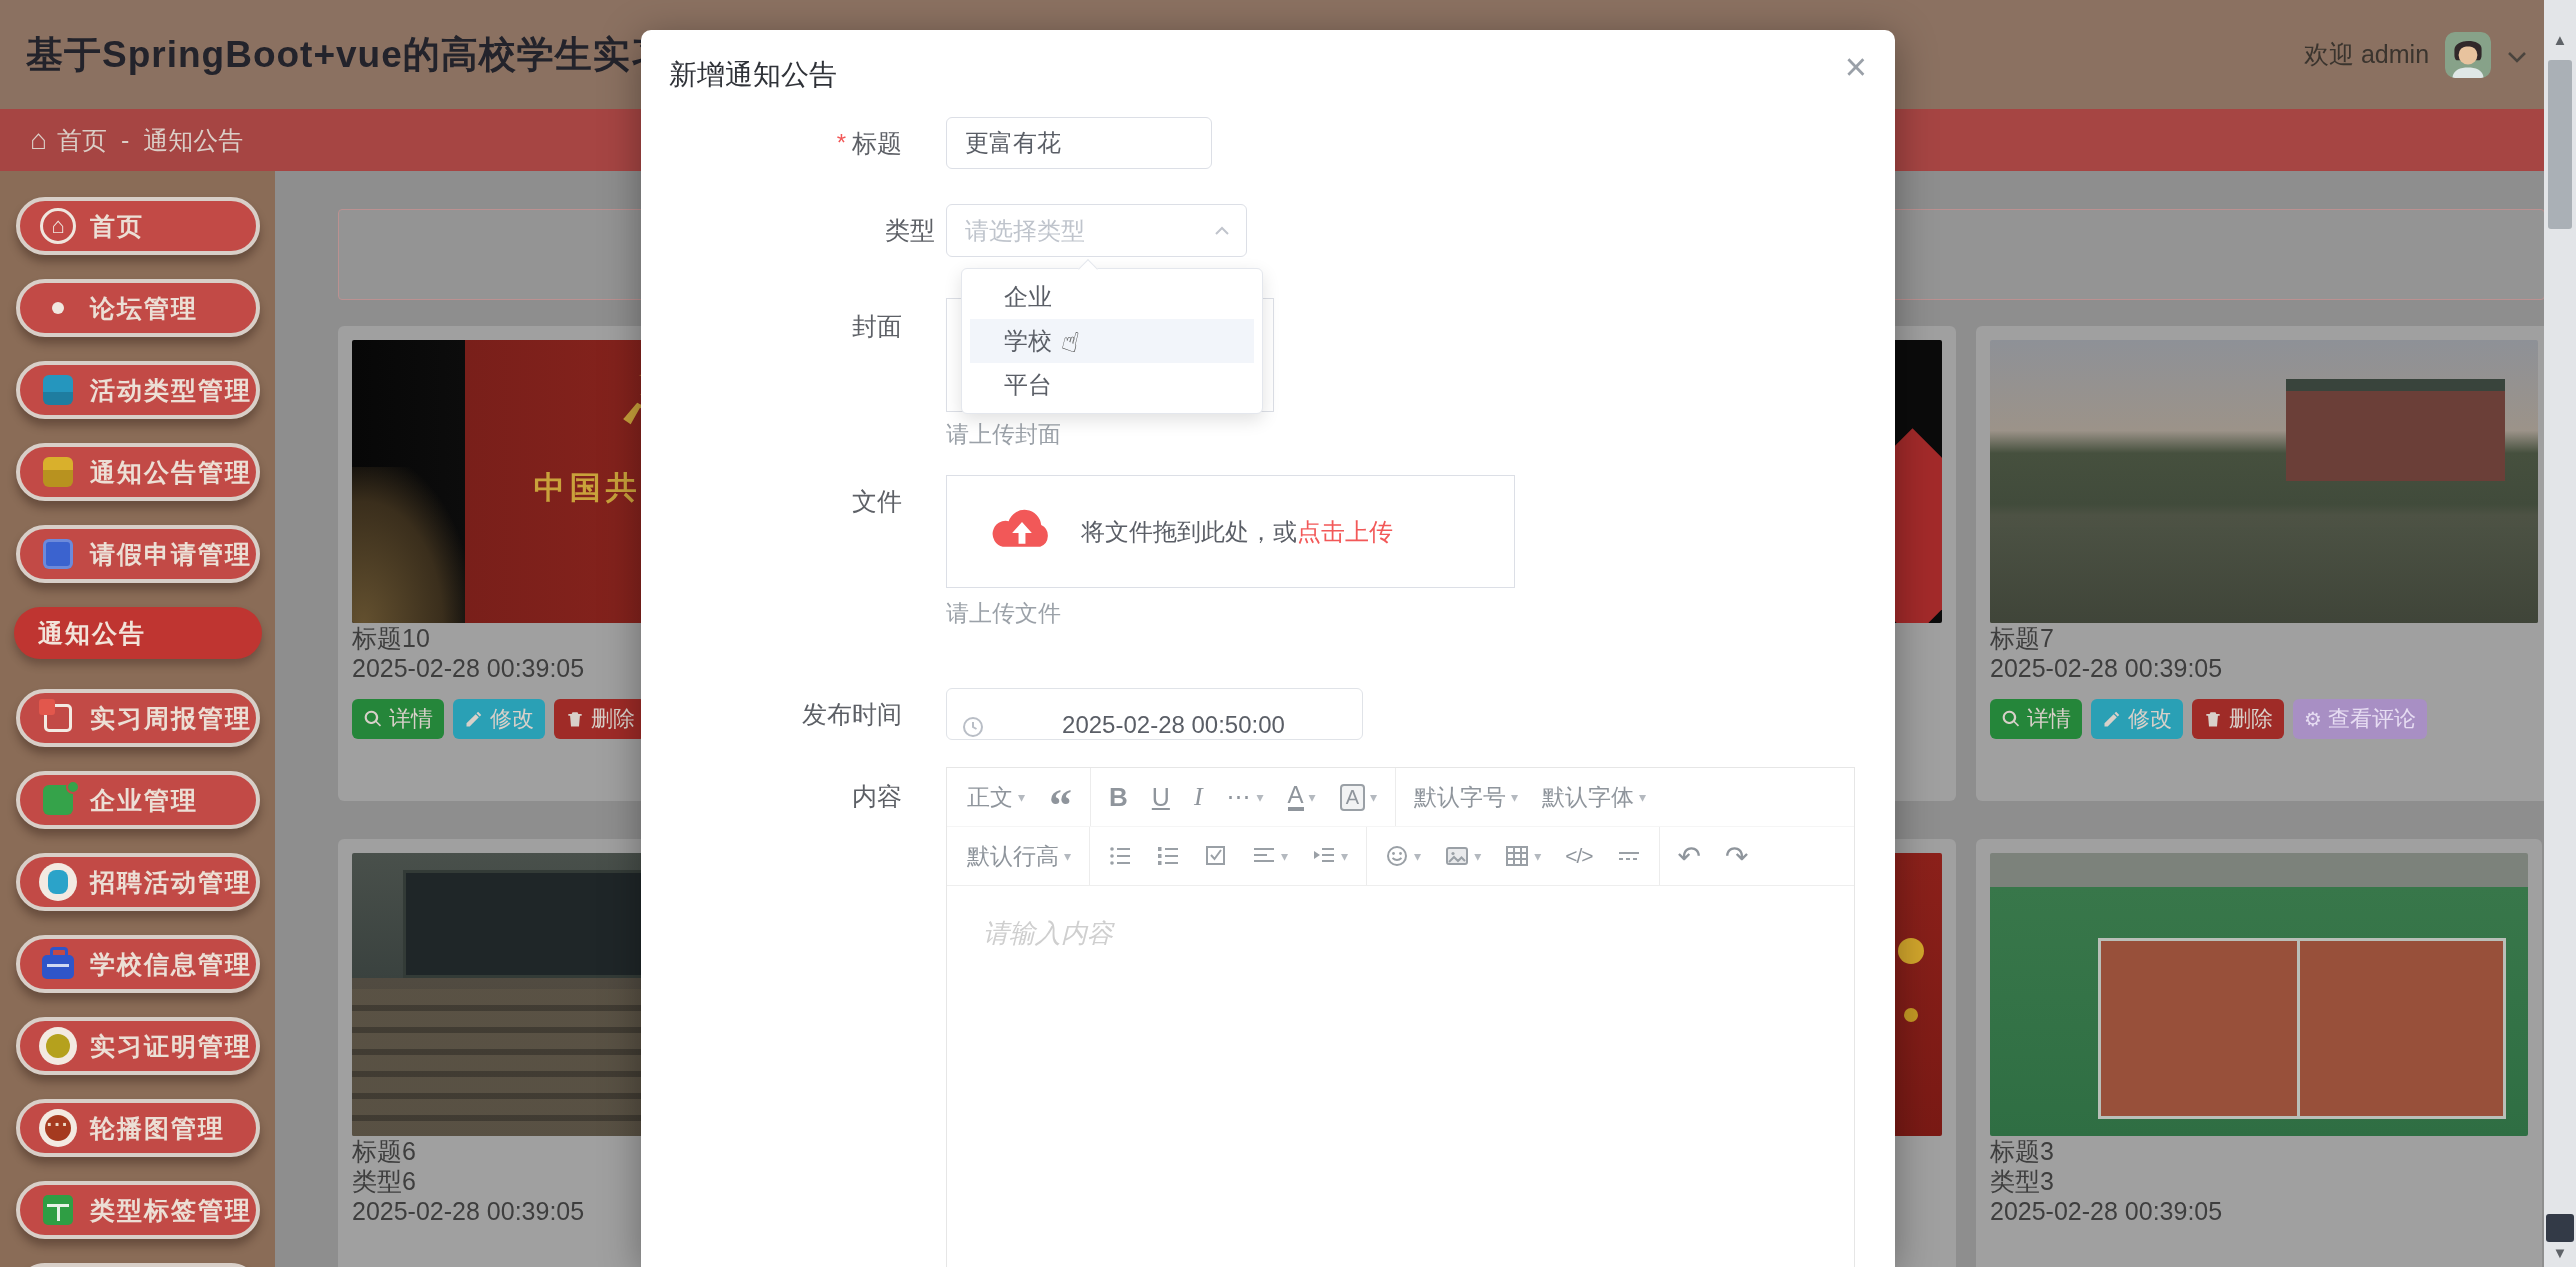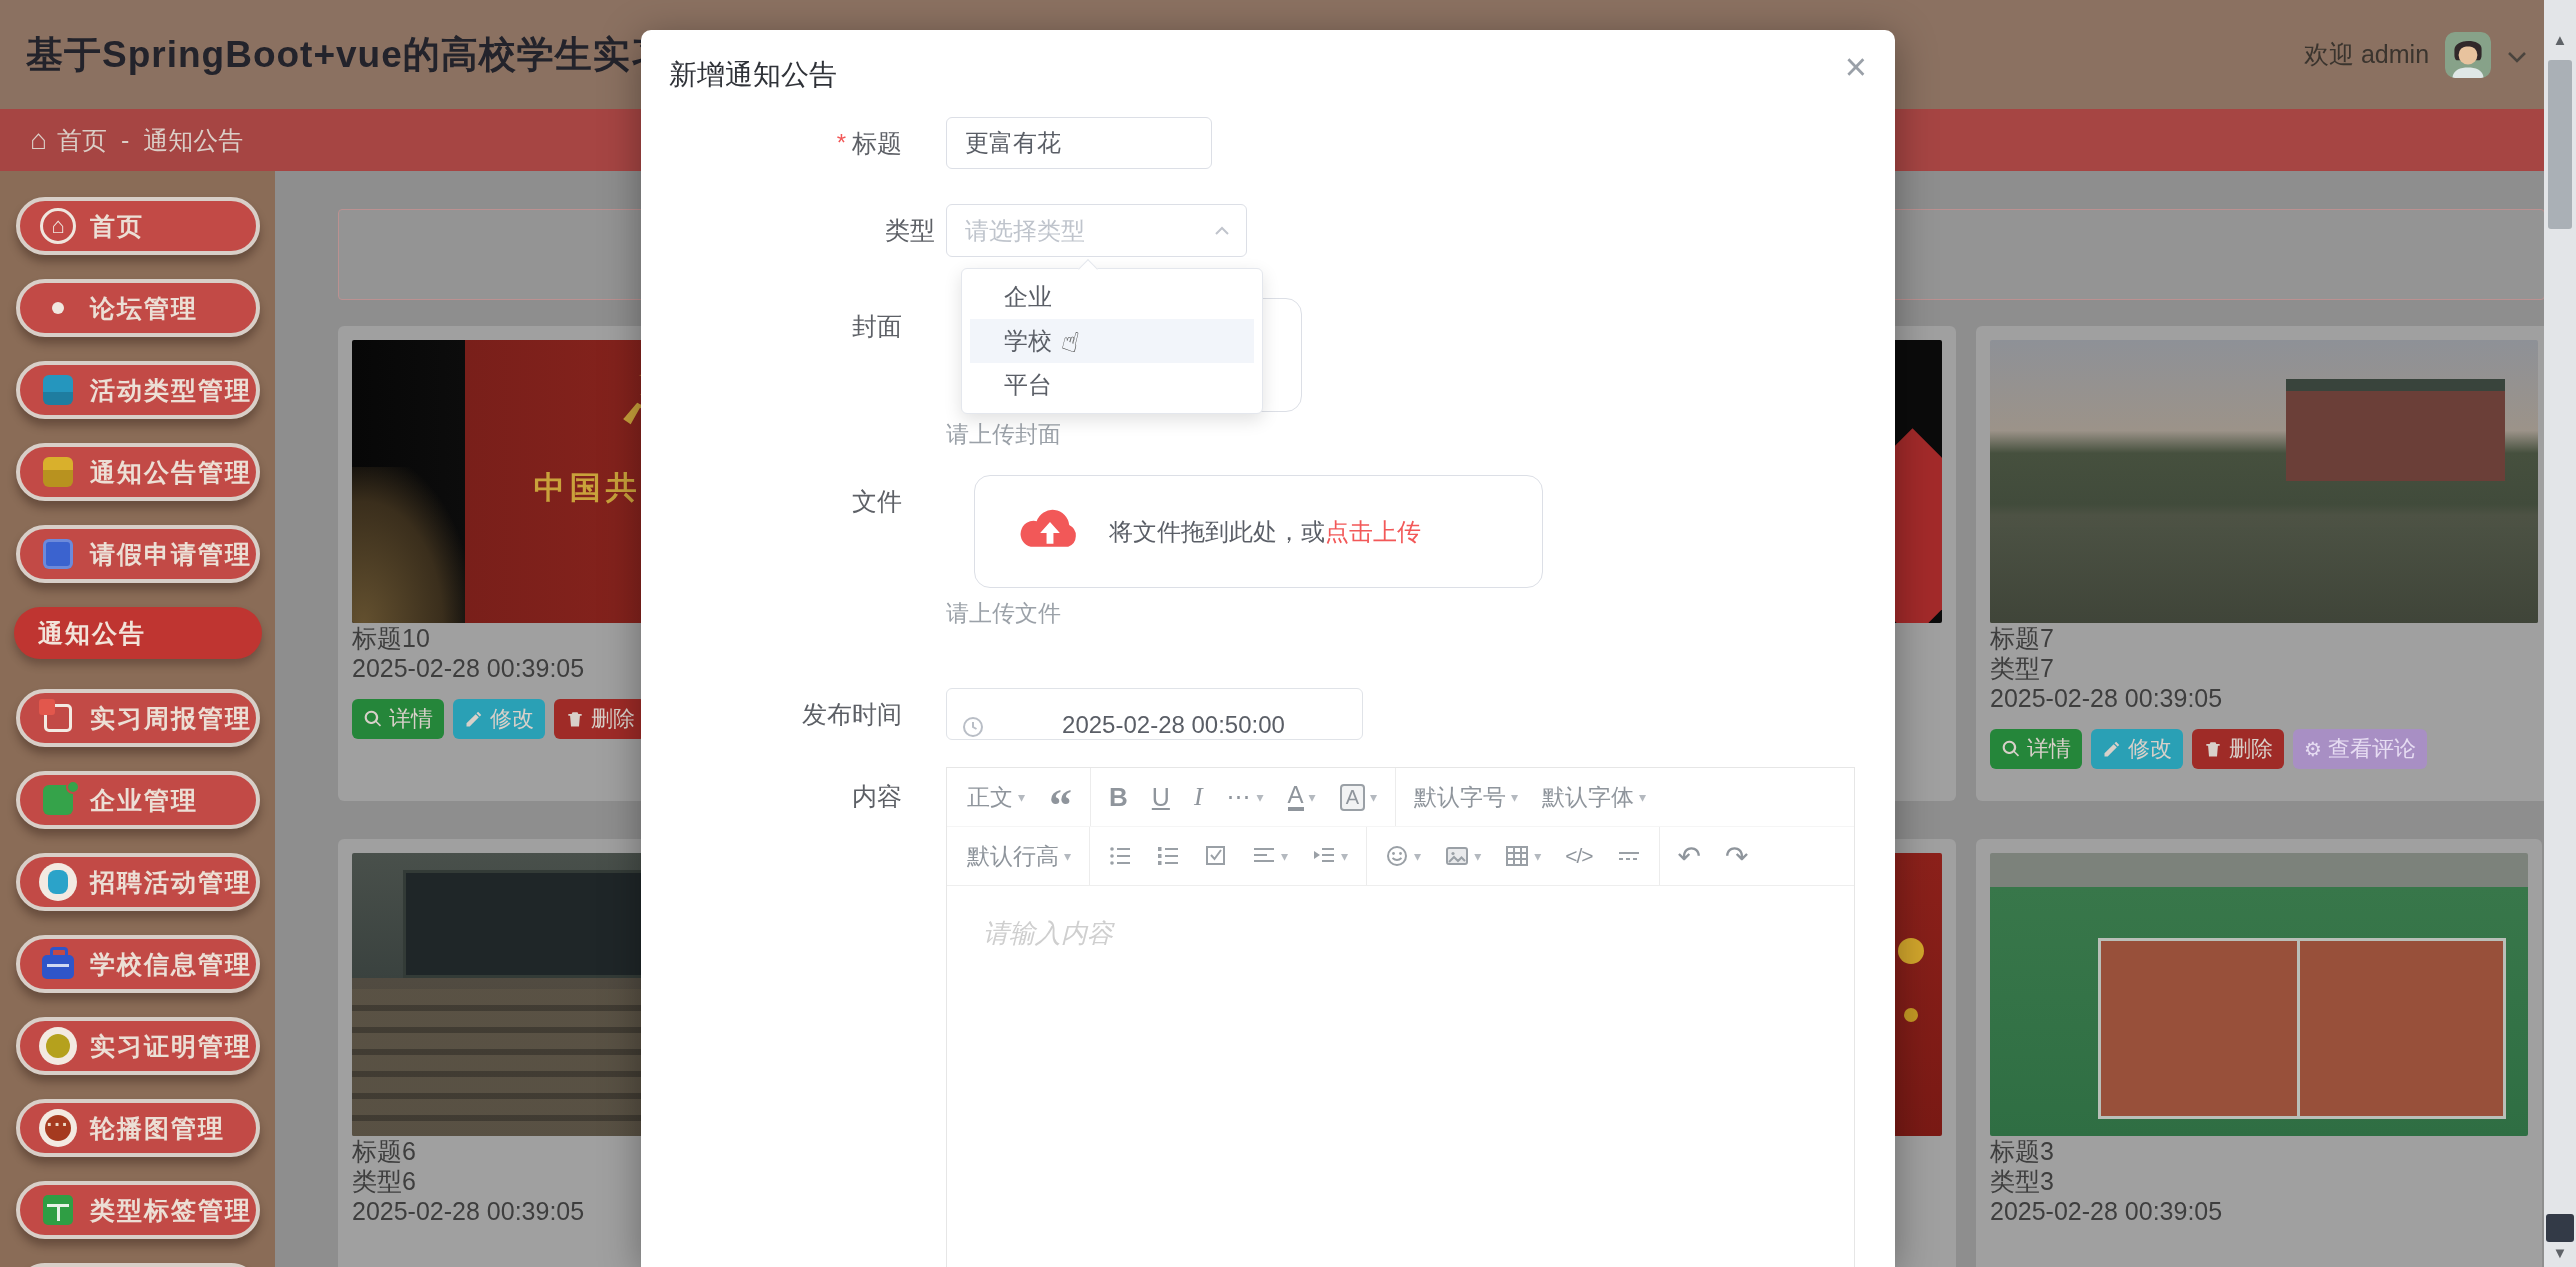--- a/index.html
+++ b/index.html
@@ -95,21 +95,21 @@
   .m-title{position:absolute;left:28px;top:26px;font-size:28px;color:#2f3238;}
   .m-close{position:absolute;right:28px;top:18px;font-size:38px;color:#9aa0a8;line-height:1;cursor:default;}
   .m-label{position:absolute;left:0;width:283px;display:flex;align-items:center;justify-content:flex-end;
     padding-right:22px;box-sizing:border-box;font-size:25px;color:#5d6066;}
   .req{color:#f25858;margin-right:6px;font-size:24px;}
   .m-input{position:absolute;border:1px solid #dcdfe6;border-radius:6px;background:#fff;box-sizing:border-box;
     display:flex;align-items:center;font-size:24px;color:#5a5e66;}
   .m-input input{border:none;outline:none;font-size:24px;color:#5a5e66;width:100%;padding:0 18px;background:transparent;font-family:inherit;}
   .placeholder{color:#bfc4cc;}
   .sel-caret{position:absolute;right:16px;top:50%;transform:translateY(-50%);display:flex;}
-  .upload-box{position:absolute;border:1px solid #dcdfe6;border-radius:16px;background:#fff;box-sizing:border-box;margin-left:28px;}
+  .upload-box{position:absolute;border:1px solid #dcdfe6;border-radius:0;background:#fff;box-sizing:border-box;}
   .hint{position:absolute;font-size:23px;color:#9ba1a8;}
   .file-inner{display:flex;align-items:center;height:100%;padding-left:42px;gap:26px;}
   .file-text{font-size:24px;color:#5a5e66;}
   .file-link{color:#f25858;}
   
   .dropdown{position:absolute;left:961px;top:268px;width:302px;background:#fff;border:1px solid #e4e7ed;border-radius:6px;
     box-shadow:0 6px 18px rgba(0,0,0,.12);z-index:20;padding:6px 8px;box-sizing:border-box;}
   .dropdown .notch{position:absolute;left:119px;top:-7px;width:13px;height:13px;background:#fff;
     border-left:1px solid #e4e7ed;border-top:1px solid #e4e7ed;transform:rotate(45deg);}
   .opt{height:44px;display:flex;align-items:center;padding-left:34px;font-size:24px;color:#5a5e66;}
@@ -289,21 +289,20 @@
 
   <div class="card" style="left:1165px;top:155px;width:516px;height:475px;">
     <div class="cimg img-dark">
         <div class="diamond"></div>
       </div>
   </div>
 
   <div class="card" style="left:1701px;top:155px;width:576px;height:475px;">
     <div class="cimg img-campus"></div>
     <div class="cline">标题7</div>
-    <div class="cline">类型7</div>
     <div class="cline">2025-02-28 00:39:05</div>
     <div class="card-actions">
         <div class="cbtn b-detail">
           <span class="bico">
             <svg width="20" height="20" viewBox="0 0 24 24">
               <path d="M10 2a8 8 0 1 0 5.3 14l5 5 1.4-1.4-5-5A8 8 0 0 0 10 2zm0 2.5a5.5 5.5 0 1 1 0 11 5.5 5.5 0 0 1 0-11z" fill="currentColor"></path>
             </svg>
           </span>
           <span>详情</span>
         </div>

